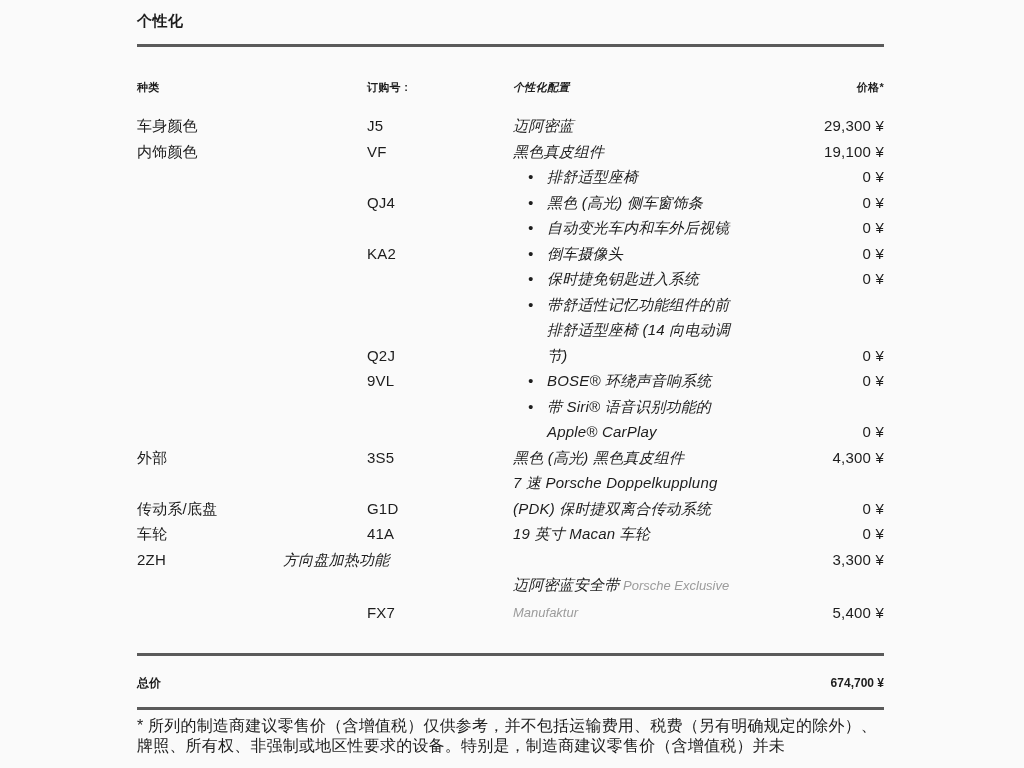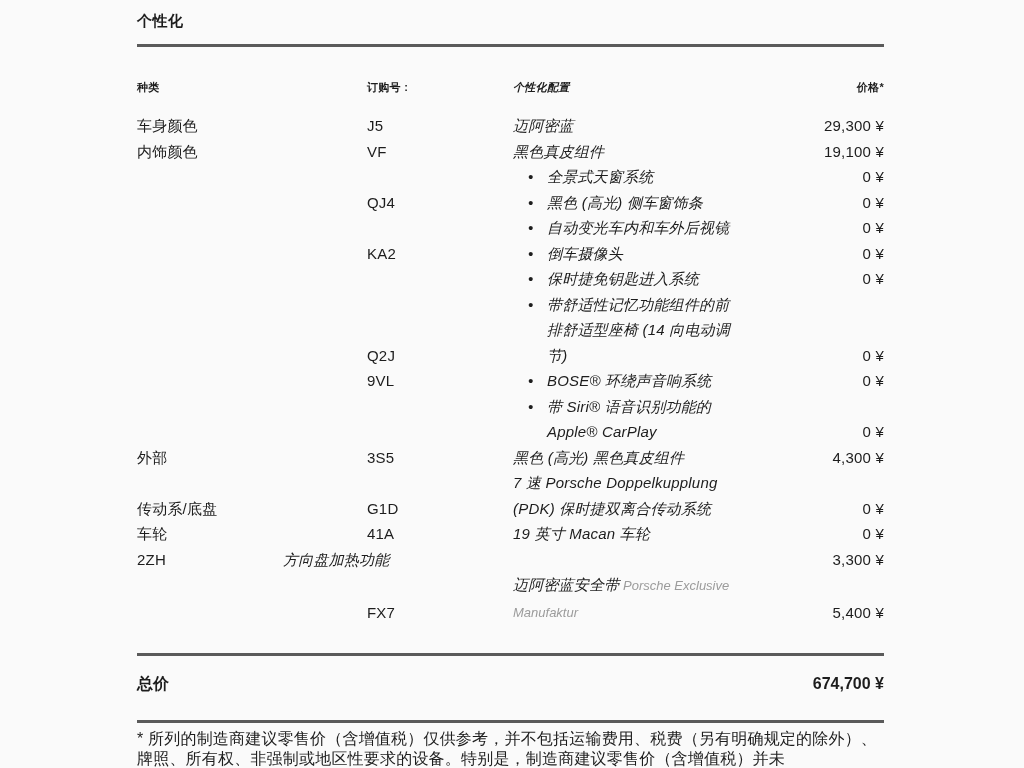--- a/index.html
+++ b/index.html
@@ -65,22 +65,22 @@
     font-size: 13px;
     font-weight: 400;
     letter-spacing: 0;
   }
   .total-row {
     display: flex;
     justify-content: space-between;
     margin-top: 28px;
     border-top: 3px solid #5a5a5a;
     border-bottom: 3px solid #5a5a5a;
-    padding: 18px 0 27px 0;
-    font-size: 16px;
+    padding: 18px 0 14px 0;
+    font-size: 12px;
     font-weight: 700;
     line-height: 19px;
   }
   .footnote {
     margin-top: 6px;
     font-size: 16px;
     line-height: 20px;
     font-weight: 400;
     letter-spacing: 0.2px;
   }
@@ -122,21 +122,21 @@
         </div>
         <div class="c-price">19,100 ¥</div>
       </div>
 
 
       <div class="row">
         <div class="c-cat"></div>
         <div class="c-code"></div>
         <div class="c-cfg cfg">
           <span class="bullet">•</span>
-          <span class="cfg-text">全景式天窗系统</span>
+          <span class="cfg-text">排舒适型座椅</span>
         </div>
         <div class="c-price">0 ¥</div>
       </div>
 
       <div class="row">
         <div class="c-cat"></div>
         <div class="c-code">QJ4</div>
         <div class="c-cfg cfg">
           <span class="bullet">•</span>
           <span class="cfg-text">黑色 (高光) 侧车窗饰条</span>

